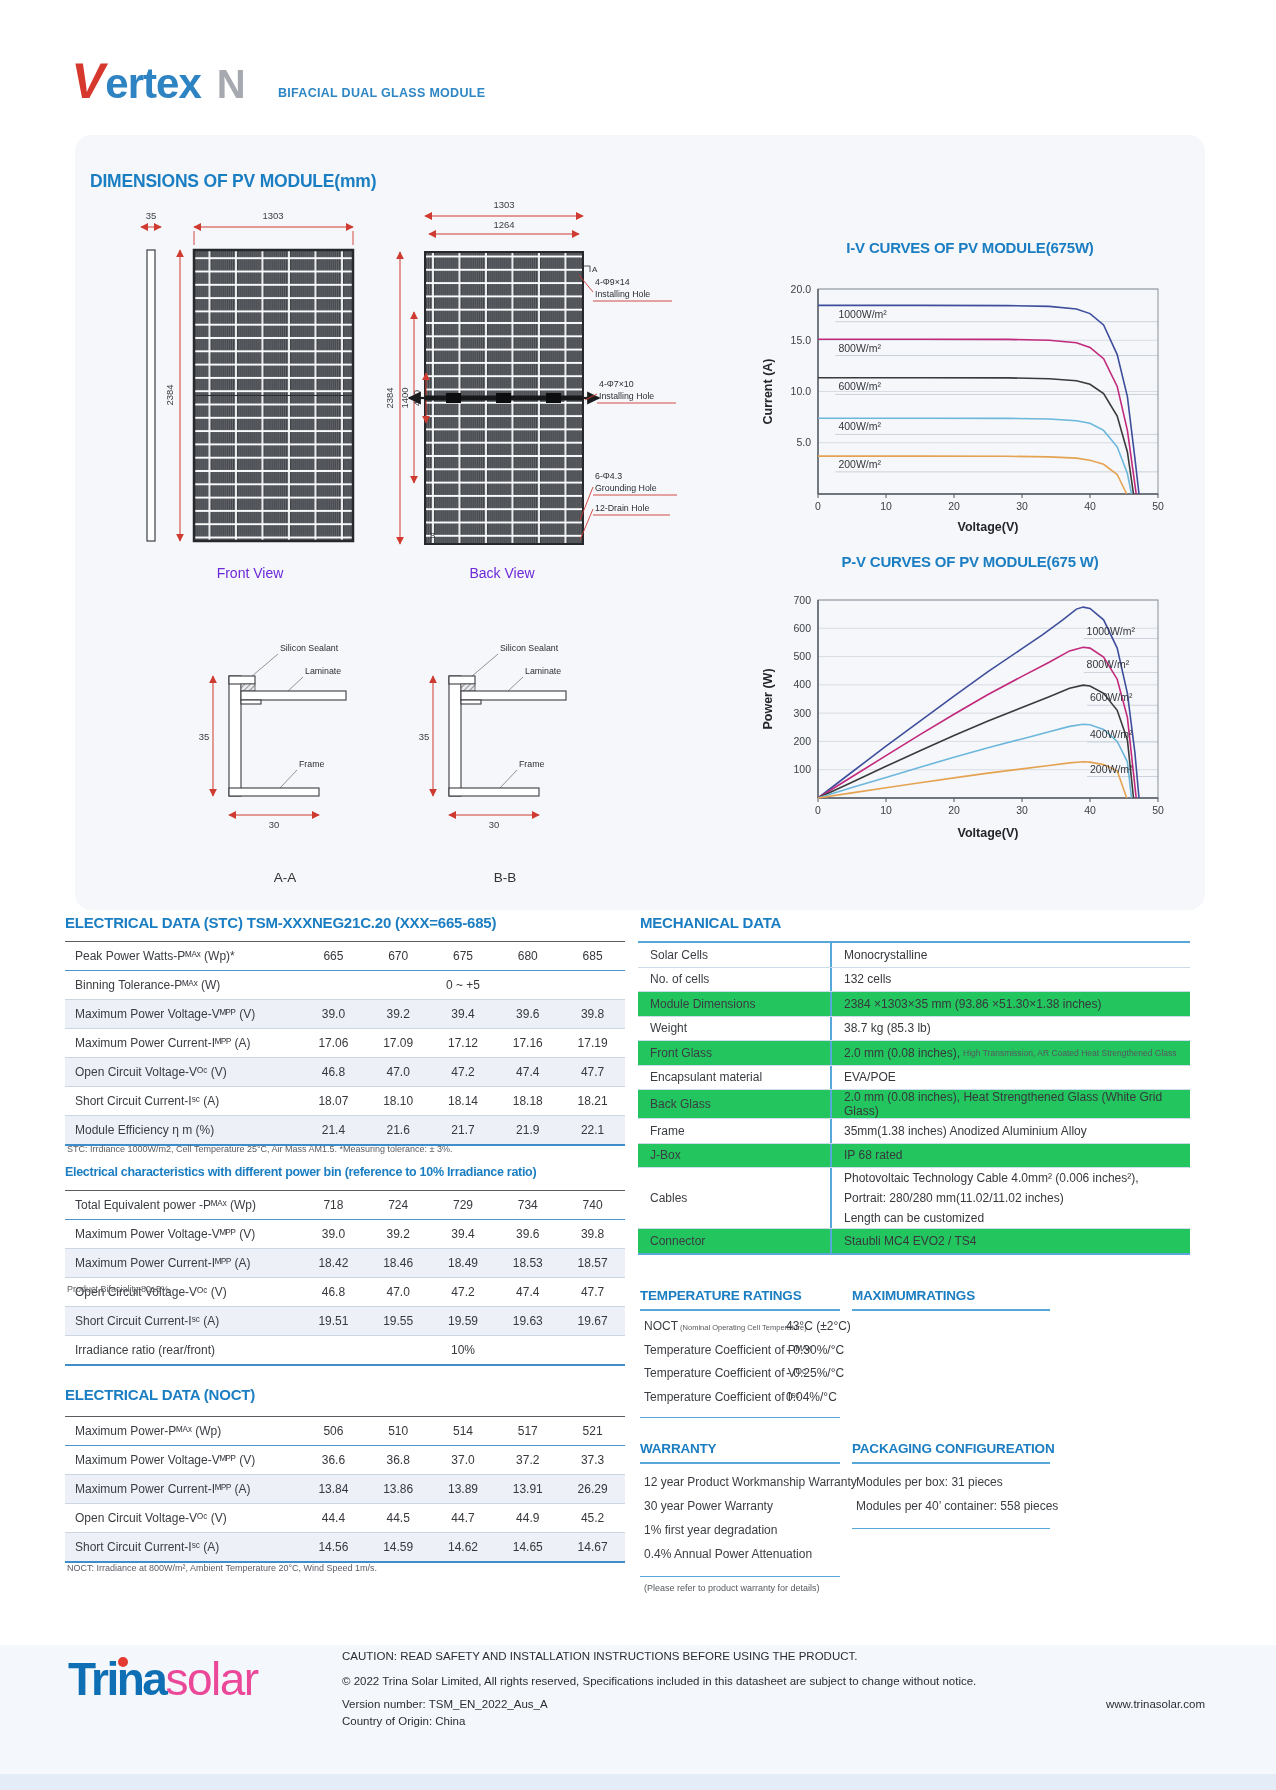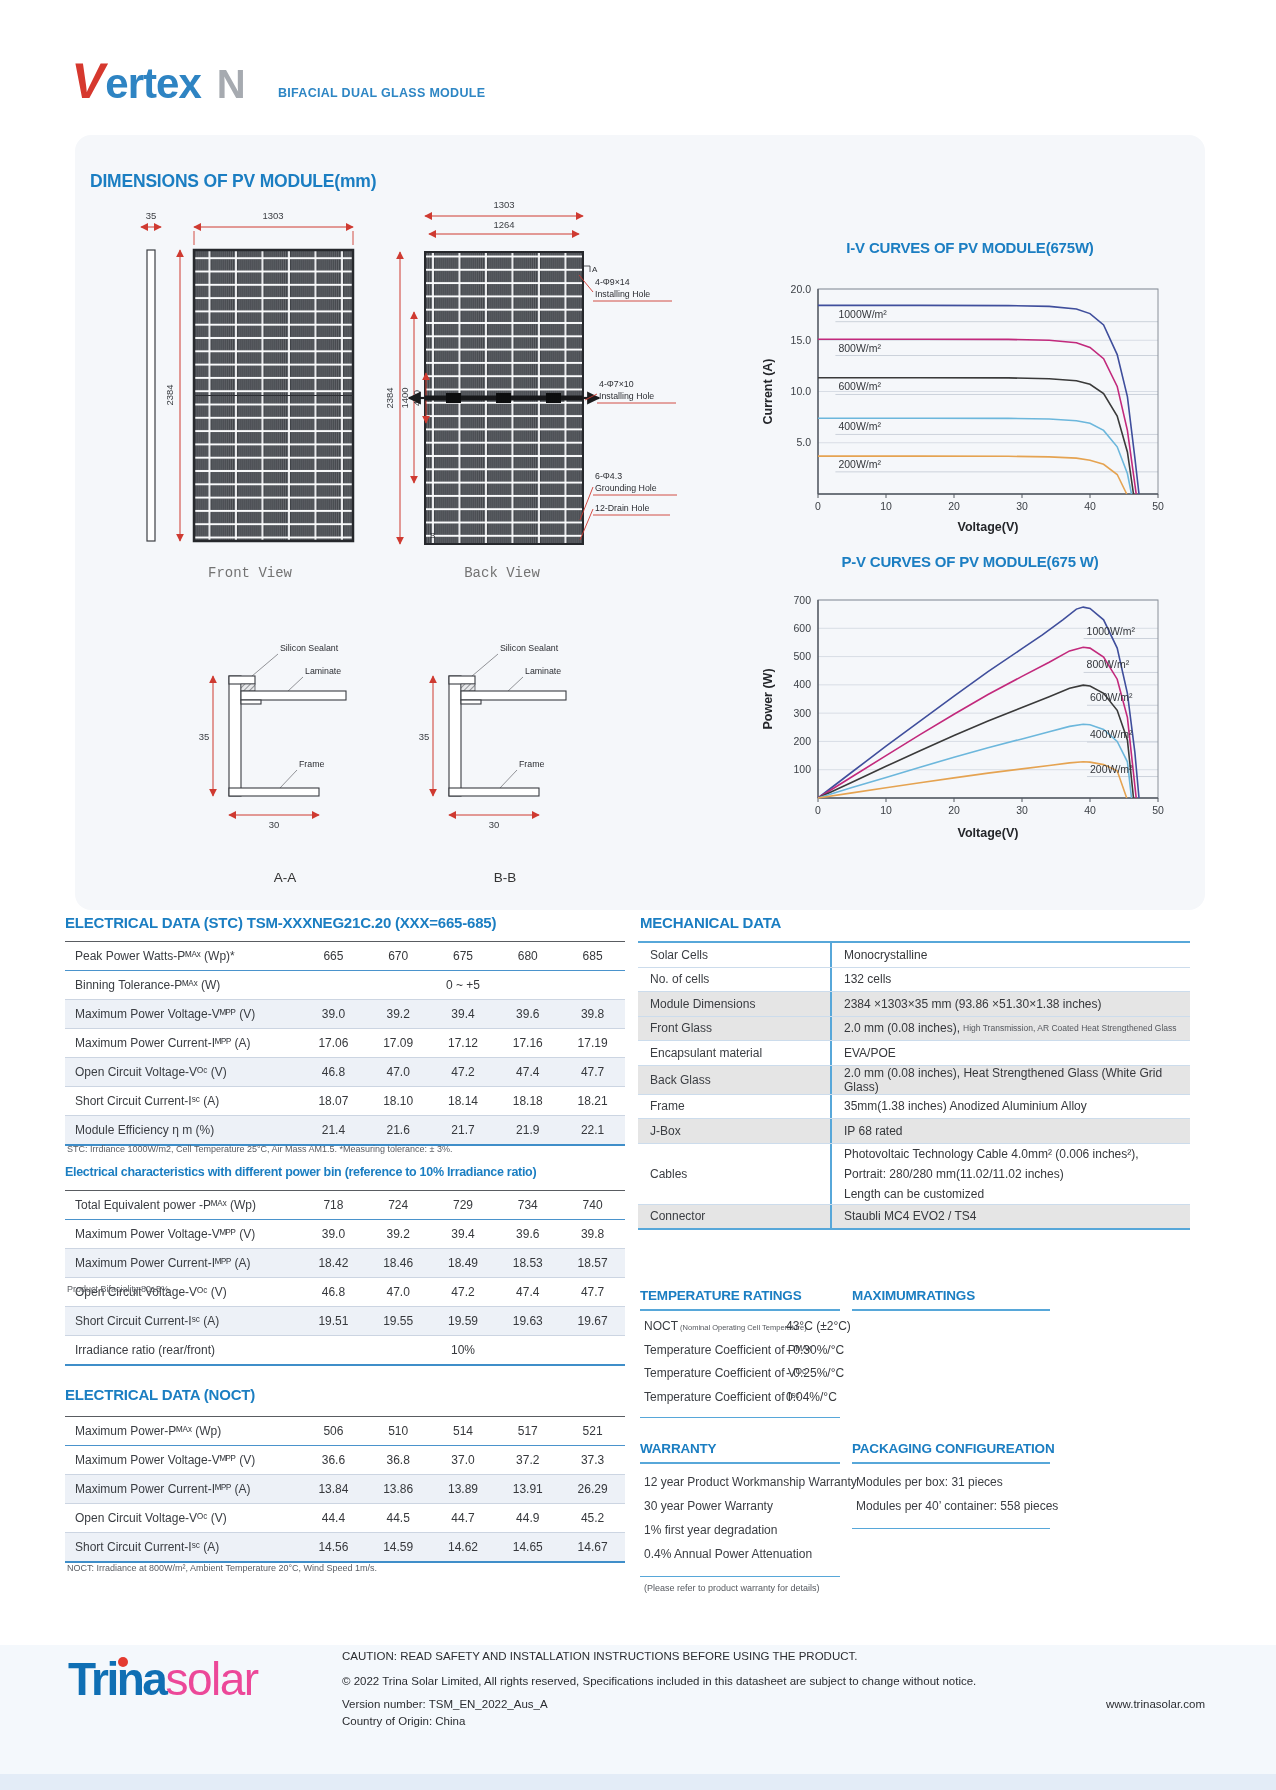--- a/index.html
+++ b/index.html
@@ -19,41 +19,41 @@
   .panel-title{position:absolute;left:15px;top:36px;font-size:17.5px;font-weight:bold;color:#1b7ec2;letter-spacing:-.2px;}
   .fig{position:absolute;overflow:visible;}
   .dim{stroke:#cf3a31;stroke-width:1;}
   .redln{stroke:#cf3a31;stroke-width:.9;}
   .dimt{font-size:9.5px;fill:#3a3d42;}
   .calt{font-size:8.8px;fill:#2c2e33;}
   .mark{font-size:8px;fill:#2c2e33;}
   .capt{font-size:13.5px;fill:#333;}
   .lead{stroke:#77797e;stroke-width:.8;}
   .metal{fill:#fff;stroke:#3a3d42;stroke-width:1.1;}
-  .fig-caption{position:absolute;text-align:center;font-size:14px;color:#737373;font-family:Liberation Mono, monospace;}
+  .fig-caption{position:absolute;text-align:center;font-size:14px;color:#6d28d9;}
   .chart-title{position:absolute;width:420px;text-align:center;font-size:15px;font-weight:bold;color:#1b7ec2;letter-spacing:-.2px;}
 
   
   .sec-title{position:absolute;font-size:15px;font-weight:bold;color:#1b7ec2;letter-spacing:-.2px;white-space:nowrap;}
   .sec-title.small{font-size:12.5px;letter-spacing:-.3px;}
   .spec-table{position:absolute;width:560px;border-top:1.5px solid #595c61;border-bottom:2px solid #3f8ec9;}
   .spec-row{display:flex;height:28px;line-height:28px;border-bottom:1px solid #ccd5e2;font-size:12px;}
   .spec-row:last-child{border-bottom:none;}
   .spec-row:first-child{border-bottom:1.2px solid #4a93cc;}
   .spec-row.alt{background:#edf1f7;}
   .spec-label{width:226px;padding-left:10px;color:#3a3d42;white-space:nowrap;}
   .spec-val{flex:1;text-align:center;color:#36383c;}
   .spec-center{flex:1;text-align:center;color:#36383c;}
   .footnote{position:absolute;font-size:9px;color:#5a5d63;white-space:nowrap;}
 
   
   .mech-table{position:absolute;left:638px;width:552px;border-top:2px solid #57a7d9;border-bottom:2px solid #57a7d9;}
   .mech-row{display:flex;min-height:23.5px;border-bottom:1px solid #ccdcec;font-size:12px;}
   .mech-row:last-child{border-bottom:none;}
-  .mech-row.alt{background:#e5e5e5;}
+  .mech-row.alt{background:#22c55e;}
   .mech-label{width:180px;padding-left:12px;border-right:2px solid #57a7d9;display:flex;align-items:center;color:#3a3d42;}
   .mech-value{flex:1;padding-left:12px;display:flex;align-items:center;flex-wrap:wrap;color:#36383c;}
   .mech-small{font-size:8.5px;color:#55585e;margin-left:3px;}
   .mech-line{width:100%;line-height:20px;}
 
   
   .pair-sec{position:absolute;}
   .pair-title{font-size:13.5px;font-weight:bold;color:#1b7ec2;padding-bottom:6px;border-bottom:2px solid #57a7d9;letter-spacing:-.2px;white-space:nowrap;}
   .pair-rows{border-bottom:1.5px solid #57a7d9;padding:4px 0 8px 4px;}
   .pair-row{position:relative;height:23.5px;line-height:23.5px;font-size:12px;white-space:nowrap;}
@@ -462,20 +462,26 @@
         <div class="mech-value">
           <span>132 cells</span>
         </div>
       </div>
       <div class="mech-row alt">
         <div class="mech-label">Module Dimensions</div>
         <div class="mech-value">
           <span>2384 ×1303×35 mm (93.86 ×51.30×1.38 inches)</span>
         </div>
       </div>
+      <div class="mech-row">
+        <div class="mech-label">Weight</div>
+        <div class="mech-value">
+          <span>38.7 kg (85.3 lb)</span>
+        </div>
+      </div>
       <div class="mech-row alt">
         <div class="mech-label">Front Glass</div>
         <div class="mech-value">
           <span>2.0 mm (0.08 inches),</span>
           <span class="mech-small">High Transmission, AR Coated Heat Strengthened Glass</span>
         </div>
       </div>
       <div class="mech-row">
         <div class="mech-label">Encapsulant material</div>
         <div class="mech-value">

